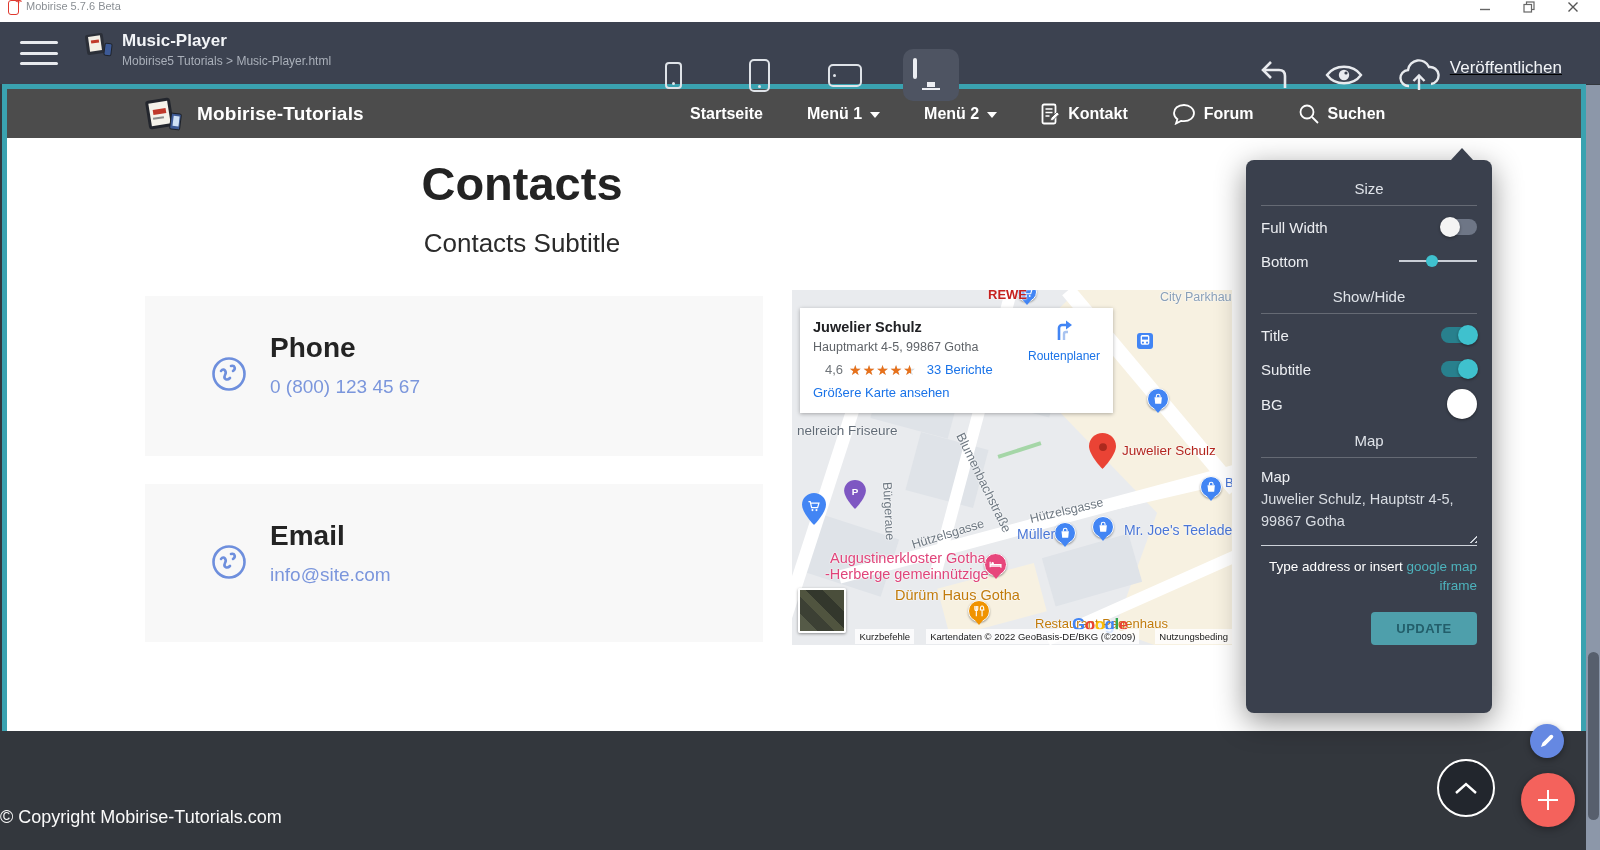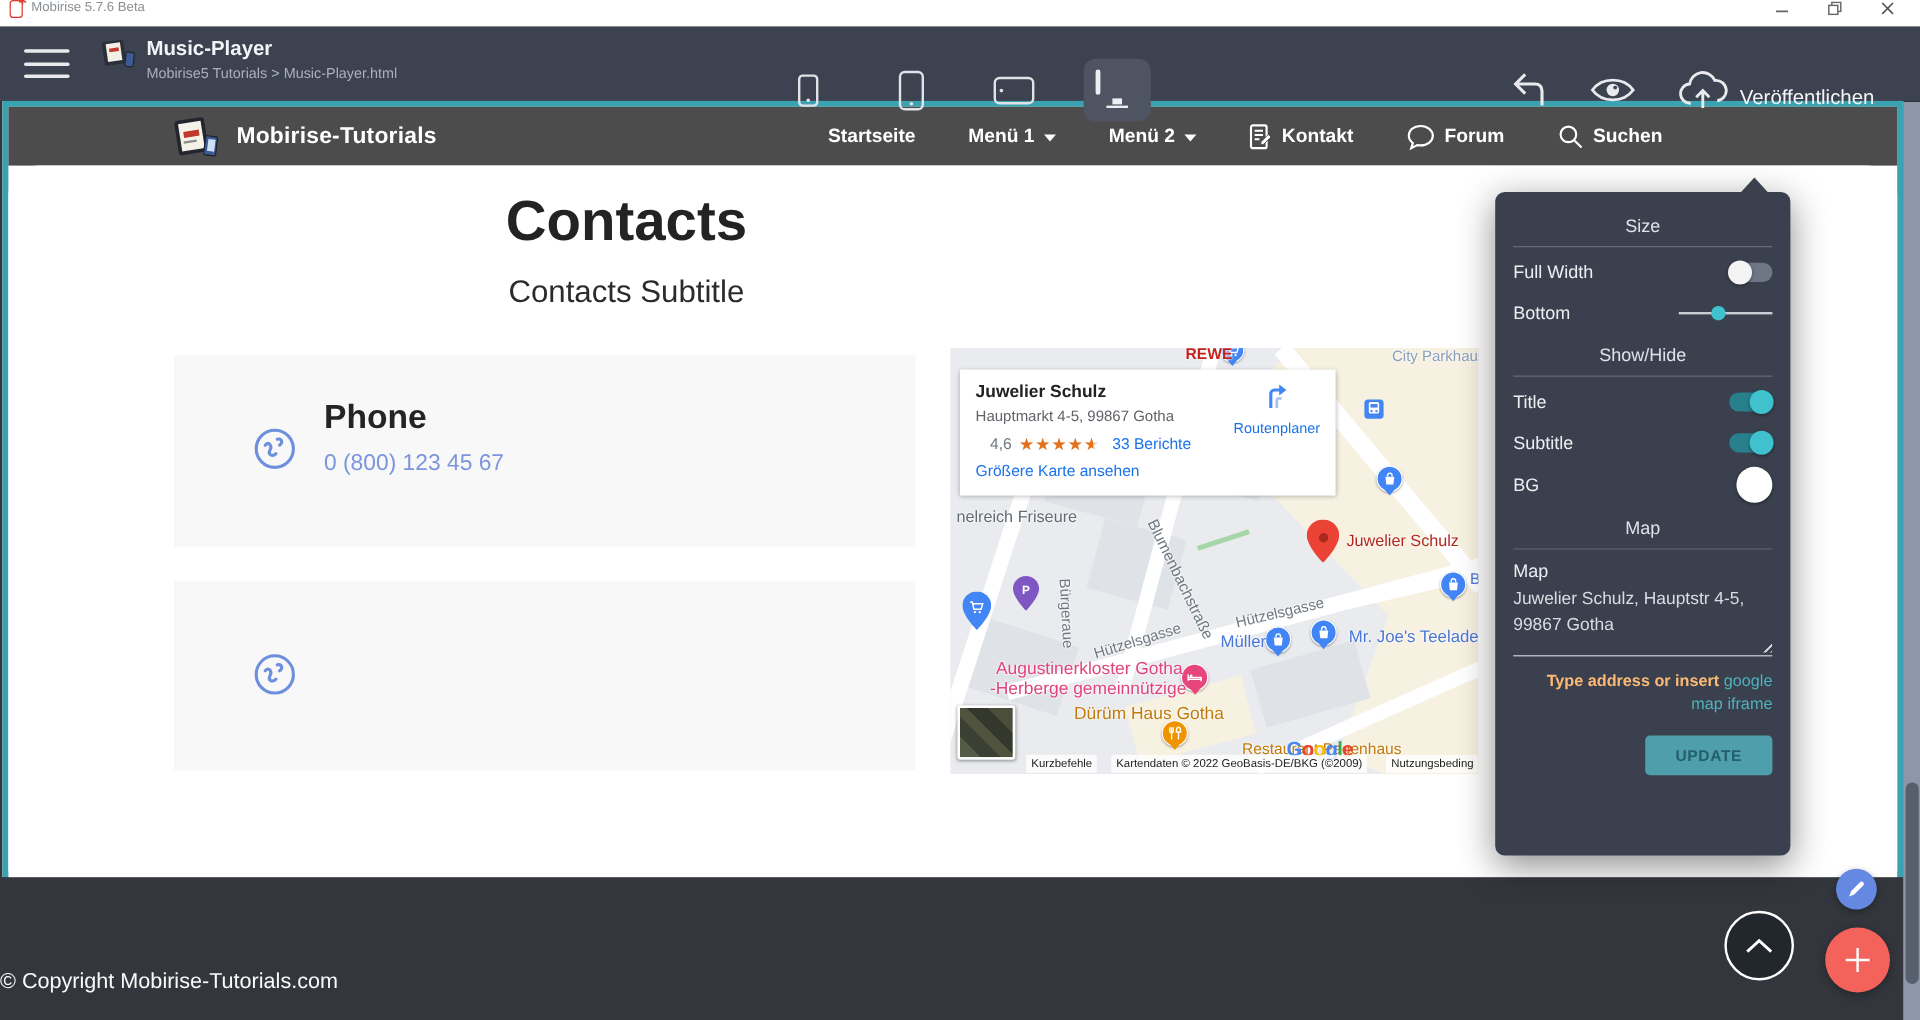--- a/index.html
+++ b/index.html
@@ -33,21 +33,21 @@
 .d-phone-s { width:17px; height:27px; border:2px solid #dfe3e8; border-radius:4px; position:relative; }
 .d-phone-s::after, .d-phone-l::after { content:""; position:absolute; left:50%; bottom:2px; width:3px; height:3px; margin-left:-1.5px; border-radius:50%; background:#dfe3e8; }
 .d-phone-l { width:21px; height:33px; border:2px solid #dfe3e8; border-radius:5px; position:relative; }
 .d-tablet { width:34px; height:23px; border:2px solid #dfe3e8; border-radius:5px; position:relative; }
 .d-tablet::after { content:""; position:absolute; left:3px; top:50%; width:3px; height:3px; margin-top:-1.5px; border-radius:50%; background:#dfe3e8; }
 .d-desktop { width:36px; height:30px; position:relative; }
 .d-desktop .scr { width:36px; height:23px; border:2.5px solid #eceef2; border-radius:3px; }
 .d-desktop::after { content:""; position:absolute; left:50%; bottom:3px; width:8px; height:5px; margin-left:-4px; background:#eceef2; }
 .d-desktop::before { content:""; position:absolute; left:50%; bottom:0; width:18px; height:2.5px; margin-left:-9px; background:#eceef2; }
 .app-actions { position:absolute; right:38px; top:22px; height:62px; display:flex; align-items:center; gap:34px; }
-.act { display:flex; align-items:flex-end; cursor:pointer; }
+.act { display:flex; align-items:flex-start; cursor:pointer;text-decoration:underline; }
 .publish-label { color:#f2f4f7; font-size:17px; margin-left:10px; }
 
 
 .frame { position:absolute; left:2px; top:84px; width:1584px; height:647px; border:5px solid #3aa2b0; background:#fff; z-index:1; }
 .sitenav { position:relative; height:49px; background:#4c4c4c; display:flex; align-items:center; padding-left:138px; }
 .brand { display:flex; align-items:center; gap:12px; cursor:pointer; }
 .brand-logo { width:40px; height:34px; position:relative; }
 .bl-tab { position:absolute; left:2px; top:2px; width:25px; height:29px; background:#23262d; border-radius:3px; transform:rotate(-9deg); }
 .bl-page { position:absolute; left:5px; top:5px; width:19px; height:23px; background:#f5f2ea; transform:rotate(-9deg); }
 .bl-red { position:absolute; left:8px; top:12px; width:13px; height:5px; background:#c0392b; transform:rotate(-9deg); }
@@ -122,21 +122,21 @@
 .slider .track { position:absolute; left:0; right:0; top:6px; height:2px; background:#c9ced6; }
 .slider .thumb { position:absolute; top:1px; width:12px; height:12px; border-radius:50%; background:#3fc1ce; }
 .bg-swatch { width:30px; height:30px; border-radius:50%; background:#fff; box-shadow:0 1px 3px rgba(0,0,0,.4); cursor:pointer; }
 .p-row.tall { height:32px; margin-top:6px; }
 .p-field-label { font-size:15px; margin-top:10px; }
 .p-textarea-wrap { position:relative; margin-top:4px; border-bottom:1px solid #cdd2d9; }
 .p-textarea { width:100%; height:52px; background:transparent; border:none; resize:none; color:#d9dde3; font-size:14.5px; line-height:1.5; font-family:"Liberation Sans",sans-serif; outline:none; overflow:hidden; }
 .resize-grip { position:absolute; right:0; bottom:2px; width:9px; height:9px; clip-path:polygon(100% 0,100% 100%,0 100%);
   background:repeating-linear-gradient(-45deg,#cdd2d9 0 1.5px,transparent 1.5px 4px); }
 .p-hint { margin-top:12px; text-align:right; font-size:13.5px; line-height:1.4; }
-.p-hint .ht { font-weight:bold; color:#fdba74;margin-top:20px; }
+.p-hint .ht { font-weight:normal; color:#ffffff;margin-top:20px; }
 .p-hint .hl { color:#4db3bd; cursor:pointer; }
 .p-update { display:block; margin:16px 0 0 auto; width:106px; height:33px; border:none; border-radius:4px; background:#4e9fab; color:#235f6b; font-weight:bold; font-size:13px; letter-spacing:0.5px; cursor:pointer; font-family:"Liberation Sans",sans-serif; }
 
 
 .bottom-strip { position:absolute; left:0; top:731px; width:1586px; height:119px; background:#33373d; z-index:2; }
 .footer-text { position:absolute; left:0; top:76px; width:100%; text-align:left; color:#fafafa; font-size:18px; font-weight:300; }
 
 
 .vscroll { position:absolute; left:1586px; top:85px; width:14px; height:765px; background:#8c97a9; z-index:10; }
 .vscroll .sthumb { position:absolute; left:1.5px; top:567px; width:11px; height:168px; background:#575f6d; border-radius:6px; cursor:pointer; }
@@ -306,20 +306,24 @@
       </div>
 
       <div class="card card2">
         <span class="card-icon">
           <svg width="40" height="40" viewBox="0 0 40 40">
               <circle cx="20" cy="20" r="15.5" fill="none" stroke="#6e8fdd" stroke-width="2.6"></circle>
               <path d="M12 17 c3-4 6 1 4 4 c-2 4 2 6 5 3" fill="none" stroke="#6e8fdd" stroke-width="2.6" stroke-linecap="round"></path>
               <path d="M22 12 c4-1 5 3 2 5" fill="none" stroke="#6e8fdd" stroke-width="2.6" stroke-linecap="round"></path>
             </svg>
         </span>
+        <span class="card-text">
+          <div class="card-heading">Email</div>
+          <div class="card-value">info@site.com</div>
+        </span>
       </div>
 
       <div class="map">
 
         <div class="beige" style="left:270px;top:-60px;width:280px;height:270px;transform:rotate(46deg);"></div>
         <div class="beige" style="left:340px;top:240px;width:150px;height:130px;transform:rotate(20deg);"></div>
         <div class="beige" style="left:150px;top:285px;width:100px;height:50px;transform:rotate(-15deg);"></div>
         <div class="blk" style="left:90px;top:40px;width:80px;height:100px;transform:rotate(15deg);"></div>
         <div class="blk" style="left:200px;top:30px;width:70px;height:90px;transform:rotate(15deg);"></div>
         <div class="blk" style="left:15px;top:235px;width:85px;height:60px;transform:rotate(18deg);"></div>

